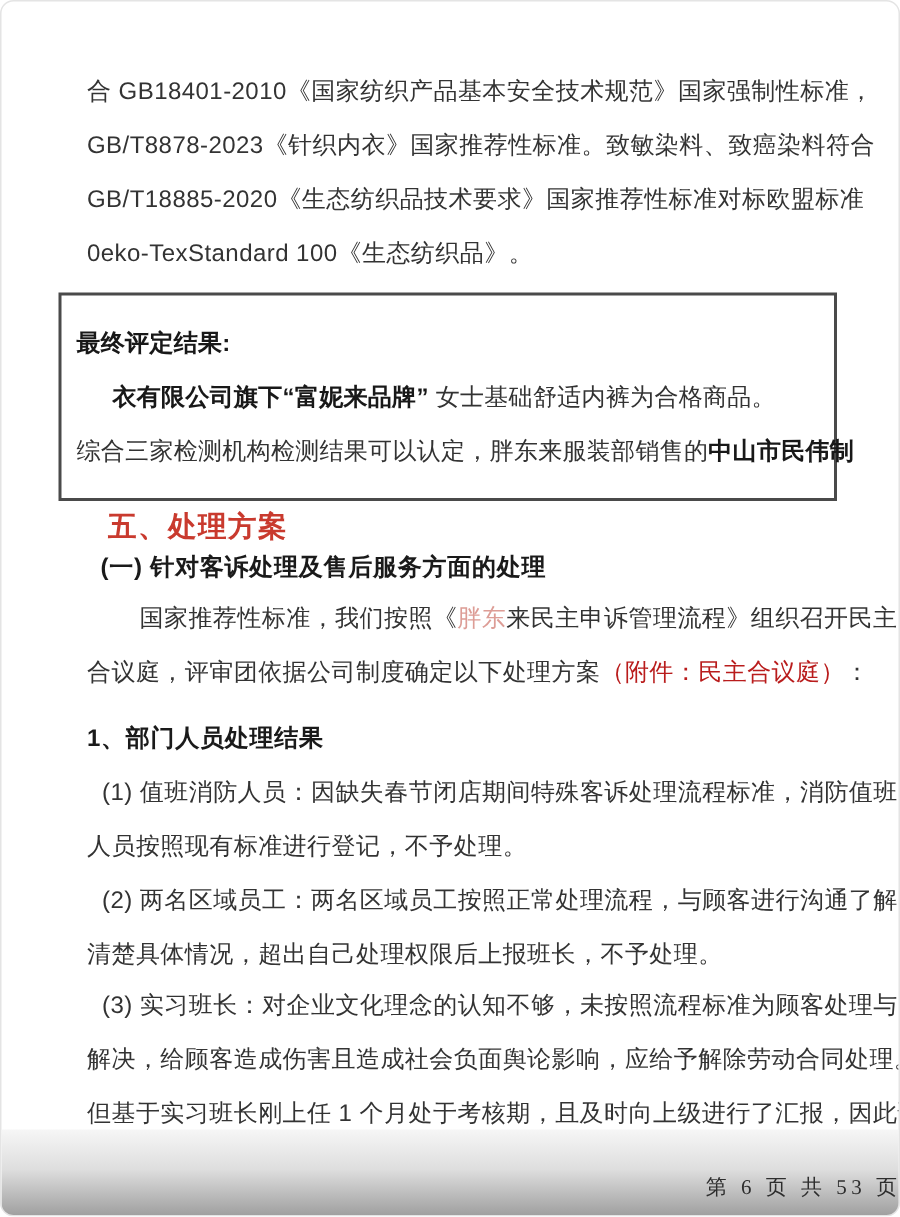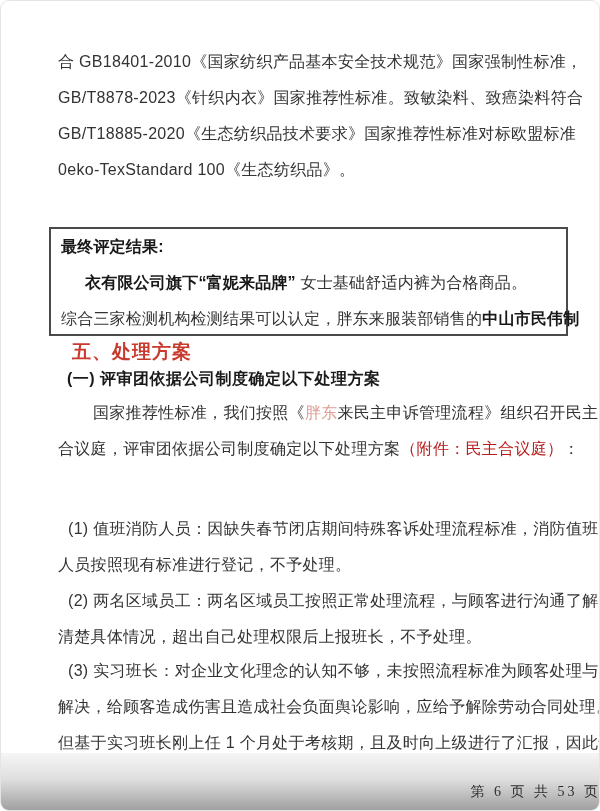--- a/index.html
+++ b/index.html
@@ -27,28 +27,27 @@
     line-height:36px;
   }
   .run-n{color:#333333;}
   .run-b{color:#181818;font-weight:bold;}
   .run-r{color:#b91c1c;}
   .run-pr{color:#dd9d96;}
   .indent-35 .line:first-child{text-indent:35px;}
   .indent-10 .line:first-child{text-indent:10px;}
   .result-box{
     position:absolute;
-    left:48px;top:194px;
+    left:38px;top:194px;
     width:495px;height:105px;
     border:2px solid #4a4a4a;
-    padding:0 10px;
+    padding:15px 10px;
     font-size:16px;
     letter-spacing:0.2px;
     background:#ffffff;
-    margin-top:32px;
   }
   .result-box .line:nth-child(2){text-indent:24px;}
   .red-heading{
     position:absolute;
     left:55px;top:320px;
     margin:16px;
     font-size:19px;
     font-weight:bold;
     color:#c93a2e;
     line-height:30px;
@@ -103,27 +102,28 @@
     </div>
 
   <div class="result-box">
       <div class="line"><span class="run-b">最终评定结果:</span></div>
       <div class="line"><span class="run-b">衣有限公司旗下“富妮来品牌”</span><span class="run-n"> 女士基础舒适内裤为合格商品。</span></div>
       <div class="line"><span class="run-n">综合三家检测机构检测结果可以认定，胖东来服装部销售的</span><span class="run-b">中山市民伟制</span></div>
     </div>
 
   <h2 class="red-heading">五、处理方案</h2>
 
-  <div class="sub-heading">(一) 评审团依据公司制度确定以下处理方案</div>
+  <div class="sub-heading">(一) 针对客诉处理及售后服务方面的处理</div>
 
   <div class="para indent-35" style="top:394px">
       <div class="line"><span class="run-n">国家推荐性标准，我们按照《</span><span class="run-pr">胖东</span><span class="run-n">来民主申诉管理流程》组织召开民主</span></div>
       <div class="line"><span class="run-n">合议庭，评审团依据公司制度确定以下处理方案</span><span class="run-r">（附件：民主合议庭）</span><span class="run-n">：</span></div>
     </div>
 
+  <div class="item-heading">1、部门人员处理结果</div>
 
   <div class="para indent-10" style="top:510px">
       <div class="line"><span class="run-n">(1) 值班消防人员：因缺失春节闭店期间特殊客诉处理流程标准，消防值班</span></div>
       <div class="line"><span class="run-n">人员按照现有标准进行登记，不予处理。</span></div>
     </div>
 
   <div class="para indent-10" style="top:582px">
       <div class="line"><span class="run-n">(2) 两名区域员工：两名区域员工按照正常处理流程，与顾客进行沟通了解</span></div>
       <div class="line"><span class="run-n">清楚具体情况，超出自己处理权限后上报班长，不予处理。</span></div>
     </div>

